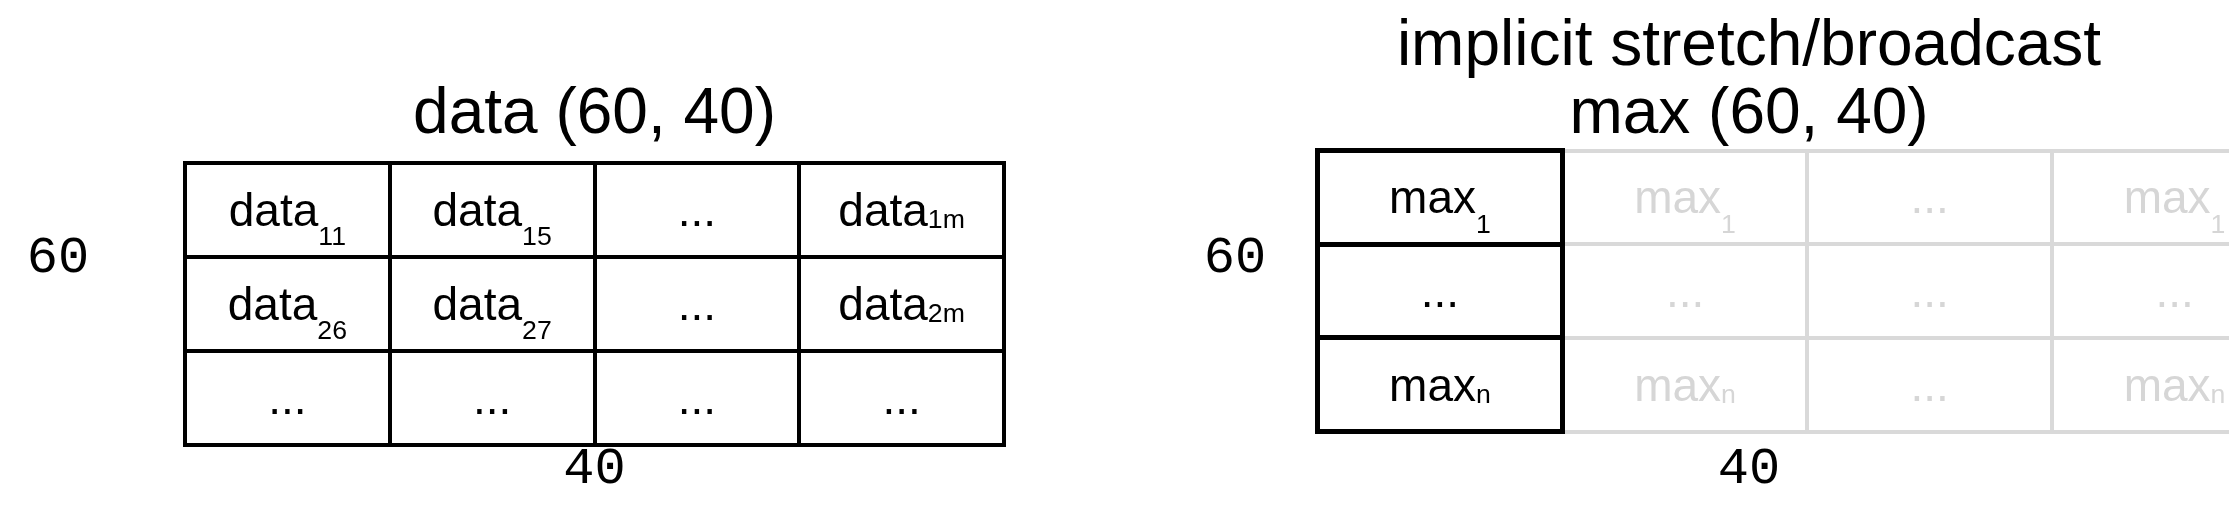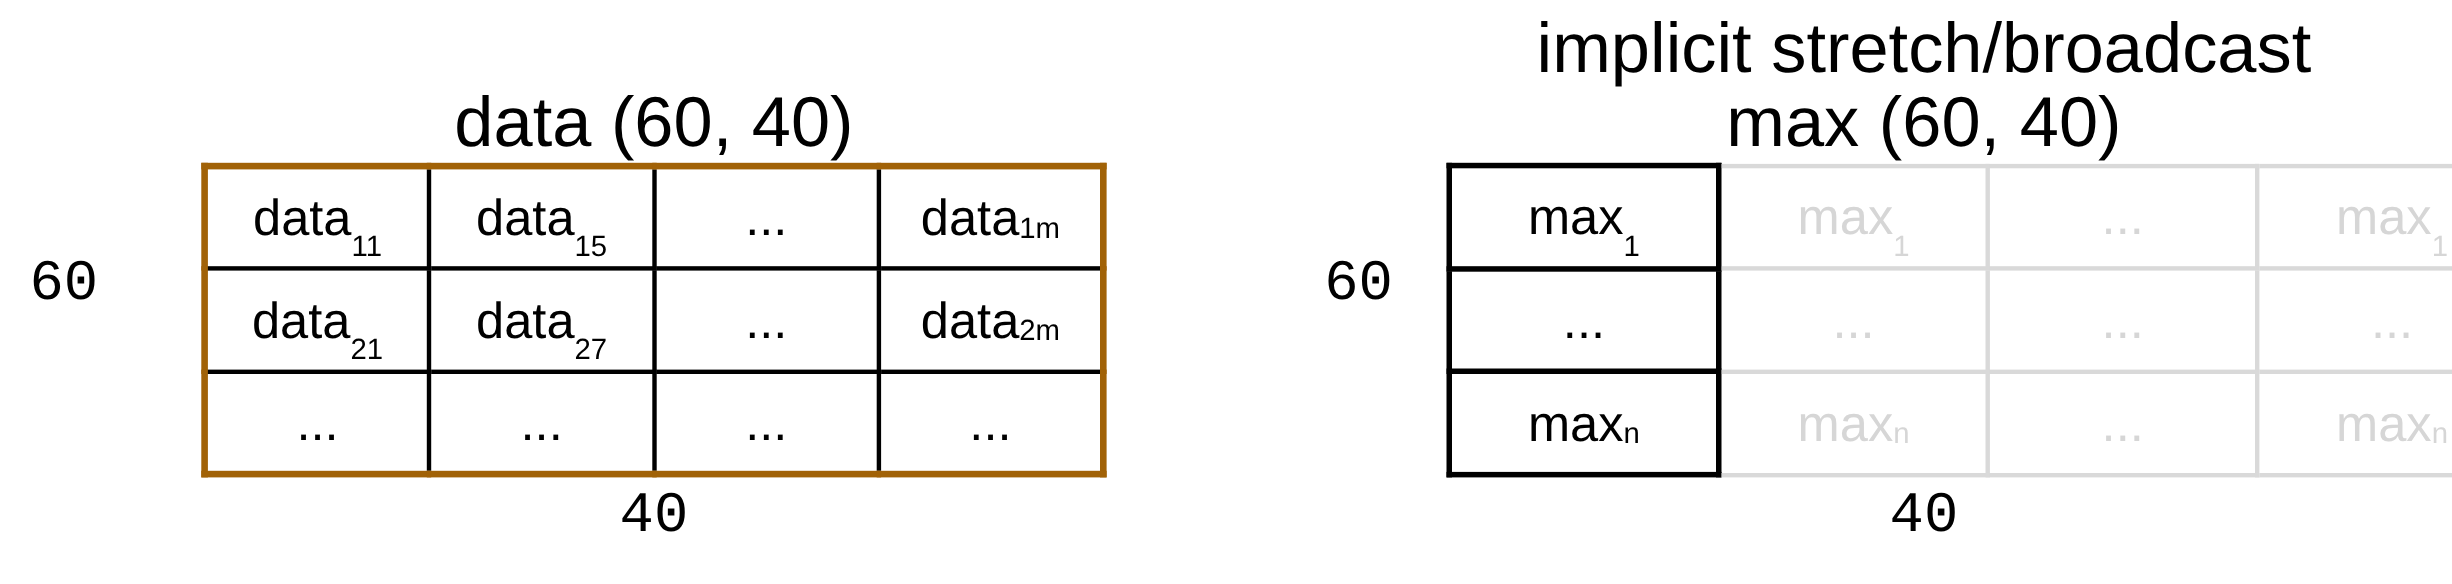--- a/index.html
+++ b/index.html
@@ -35,21 +35,21 @@
   table.matrix tr { height: 71px; }
   table.matrix td {
     text-align: center;
     vertical-align: middle;
     font-size: 46px;
     line-height: 1;
     padding: 0;
     white-space: nowrap;
   }
   
-  table.data-matrix { border: 6px solid #a16207; }
+  table.data-matrix { border: 3px solid #a16207; margin-top: 13px; }
   table.data-matrix td { border: 4px solid #000000; }
   
   table.broadcast-matrix td.solid {
     border: 5px solid #000000;
     color: #000000;
   }
   table.broadcast-matrix td.ghost {
     border: 4px solid var(--ghost-border, #d9d9d9);
     color: var(--ghost-text, #d6d6d6);
   }
@@ -71,21 +71,21 @@
 
   <table class="matrix data-matrix" style="left:183px; top:148px; width:823px; height:286px;">
       <tbody>
         <tr>
           <td><span class="cell-base">data</span><span class="cell-sub low">11</span></td>
           <td><span class="cell-base">data</span><span class="cell-sub low">15</span></td>
           <td><span class="cell-base">...</span></td>
           <td><span class="cell-base">data</span><span class="cell-sub base">1m</span></td>
         </tr>
         <tr>
-          <td><span class="cell-base">data</span><span class="cell-sub low">21</span></td>
+          <td><span class="cell-base">data</span><span class="cell-sub low">26</span></td>
           <td><span class="cell-base">data</span><span class="cell-sub low">27</span></td>
           <td><span class="cell-base">...</span></td>
           <td><span class="cell-base">data</span><span class="cell-sub base">2m</span></td>
         </tr>
         <tr>
           <td><span class="cell-base">...</span></td>
           <td><span class="cell-base">...</span></td>
           <td><span class="cell-base">...</span></td>
           <td><span class="cell-base">...</span></td>
         </tr>

